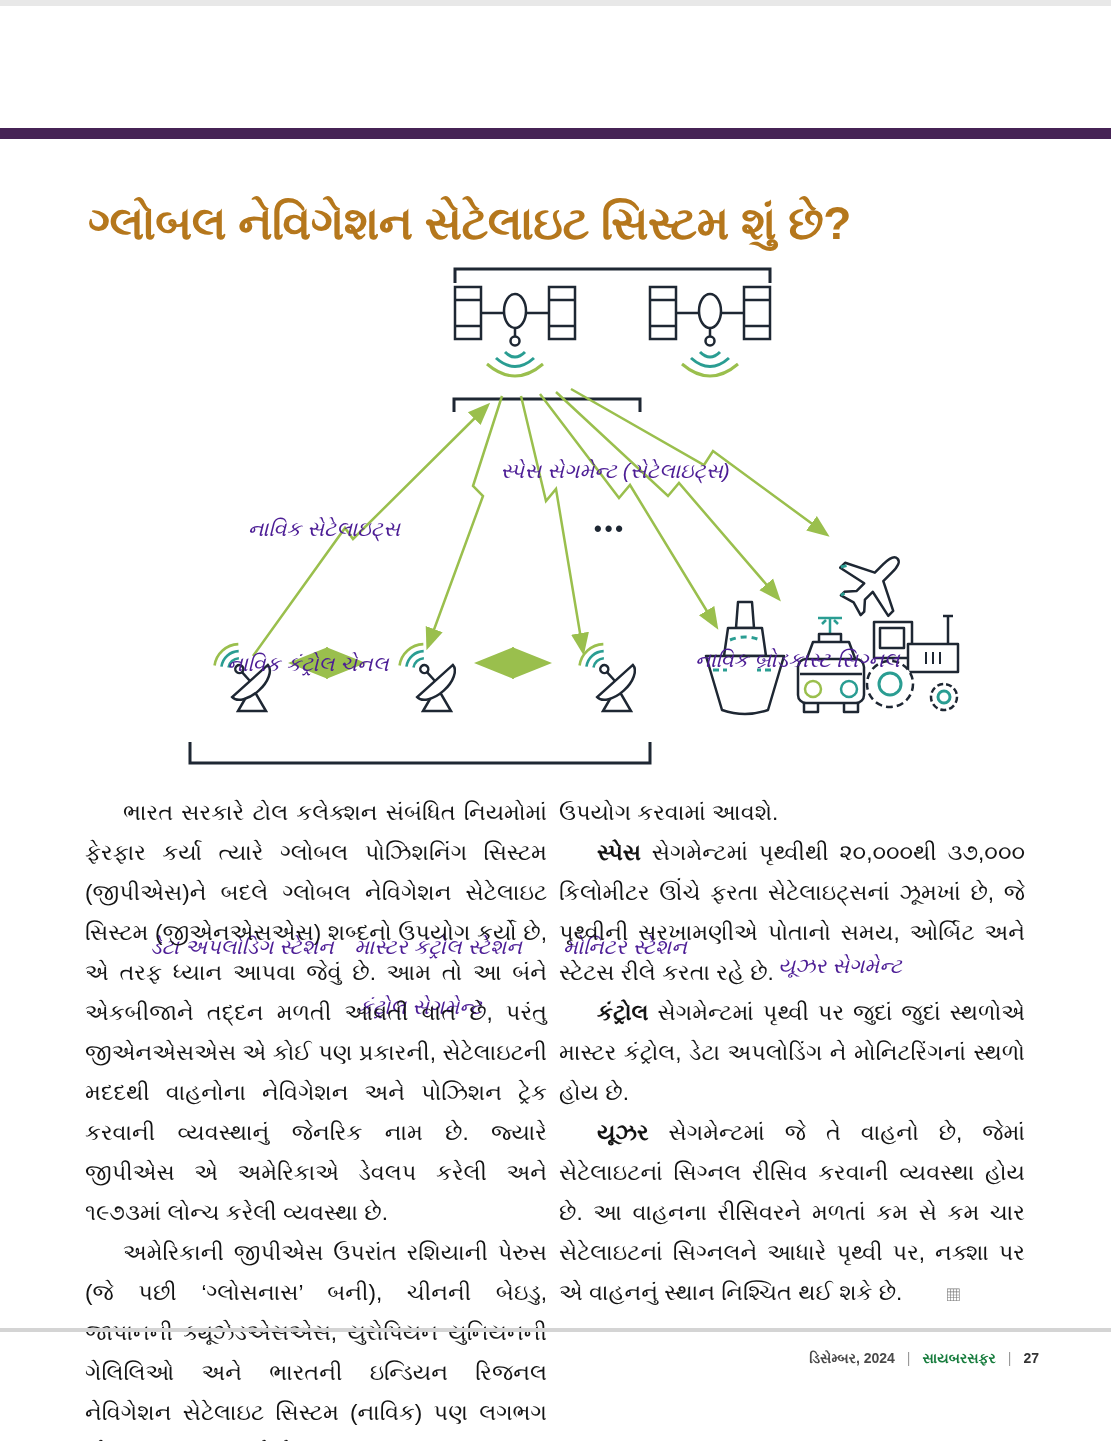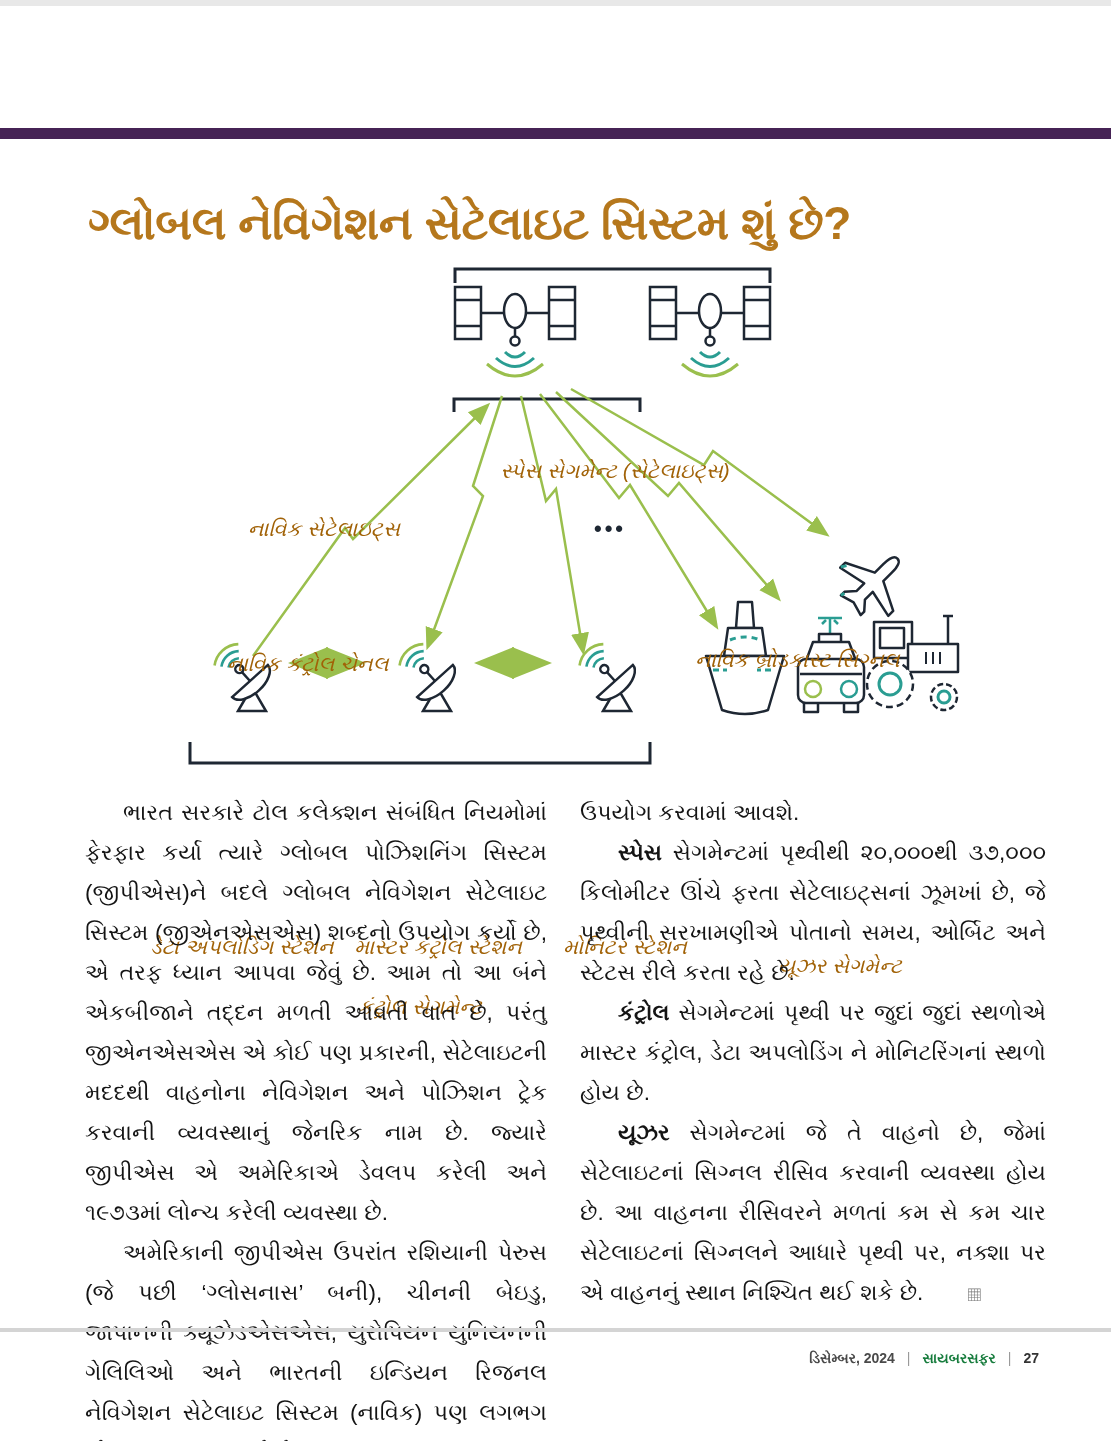--- a/index.html
+++ b/index.html
@@ -9,34 +9,34 @@
     font-family:Liberation Sans, sans-serif;color:#141414;
   }
   .topbar{position:absolute;left:0;top:122px;width:100%;height:11px;background:#462355;}
   .page-title{
     position:absolute;left:88px;top:158px;width:960px;
     font-size:46px;font-weight:700;color:#b5771c;letter-spacing:-0.5px;line-height:1.25;
   }
   .diagram{position:absolute;left:0;top:225px;width:1111px;height:560px;}
   .diagram svg{position:absolute;left:0;top:0;}
   .dlabel{
-    position:absolute;font-size:21px;font-style:italic;color:#a16207;
+    position:absolute;font-size:21px;font-style:italic;color:#4c1d95;
     line-height:1.2;white-space:nowrap;
   }
   .dlabel.center{text-align:center;}
   .dots{
     position:absolute;left:585px;top:285px;width:50px;text-align:center;
     font-size:22px;font-weight:700;color:#1e2733;letter-spacing:3px;
   }
   .col{
     position:absolute;top:787px;font-size:22.5px;line-height:40px;
     text-align:justify;color:#141414;
   }
   .col-left{left:85px;width:462px;}
-  .col-right{left:580px;width:466px;}
+  .col-right{left:559px;width:466px;}
   .col p{margin:0;padding:0;}
   .col p.indent{text-indent:38px;}
   .col b{font-weight:700;}
   .end-mark{
     display:inline-block;font-size:18px;color:#777;transform:translateY(1px);
     font-style:normal;
   }
   .footer-rule{position:absolute;left:0;top:1322px;width:100%;height:4px;background:#d4d4d4;}
   .footer{
     position:absolute;right:72px;top:1344px;font-size:14px;font-weight:700;

